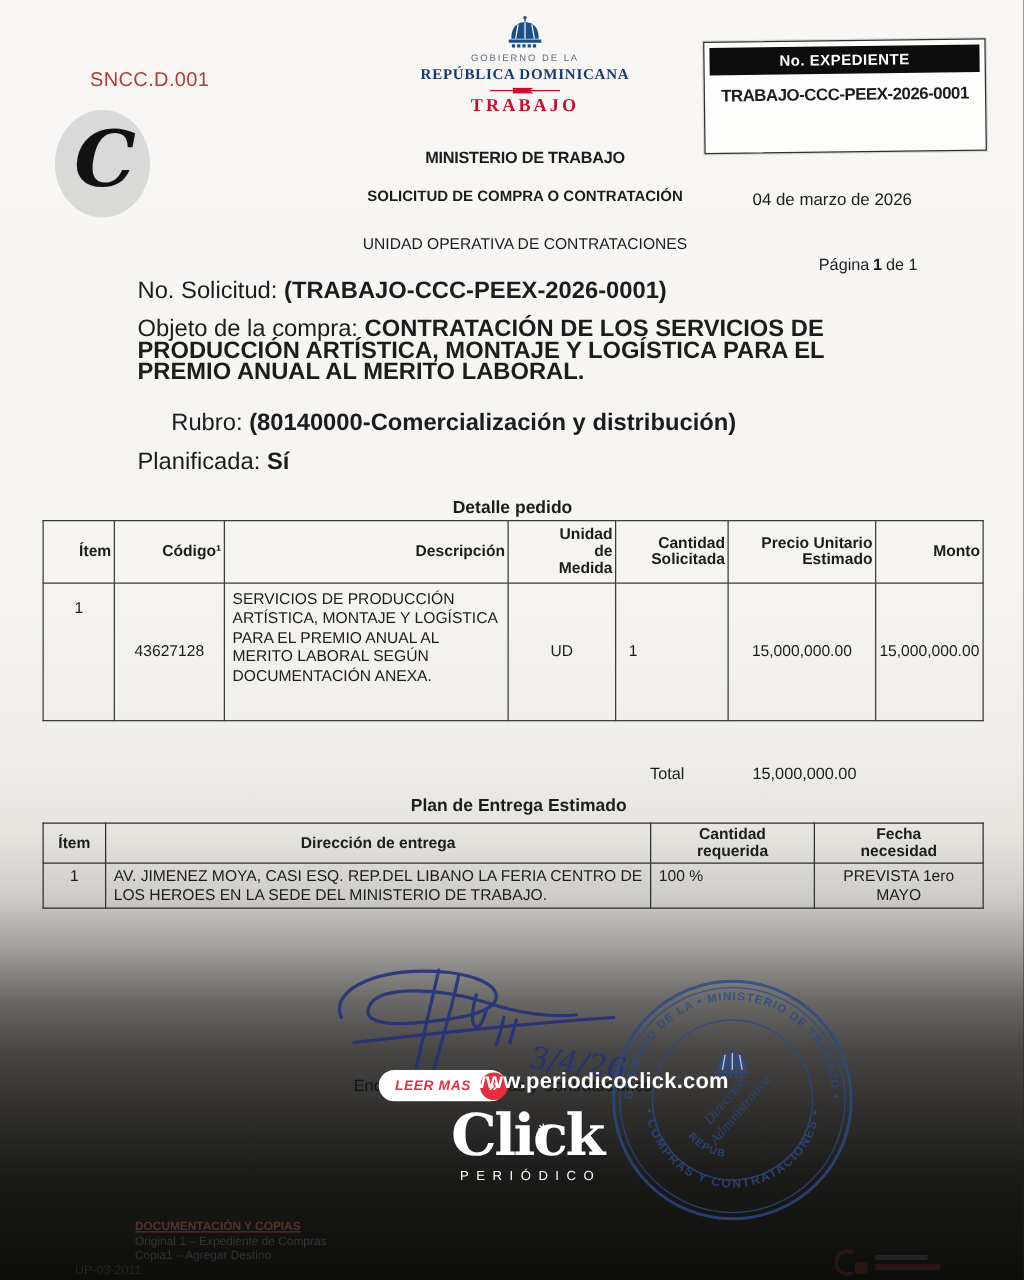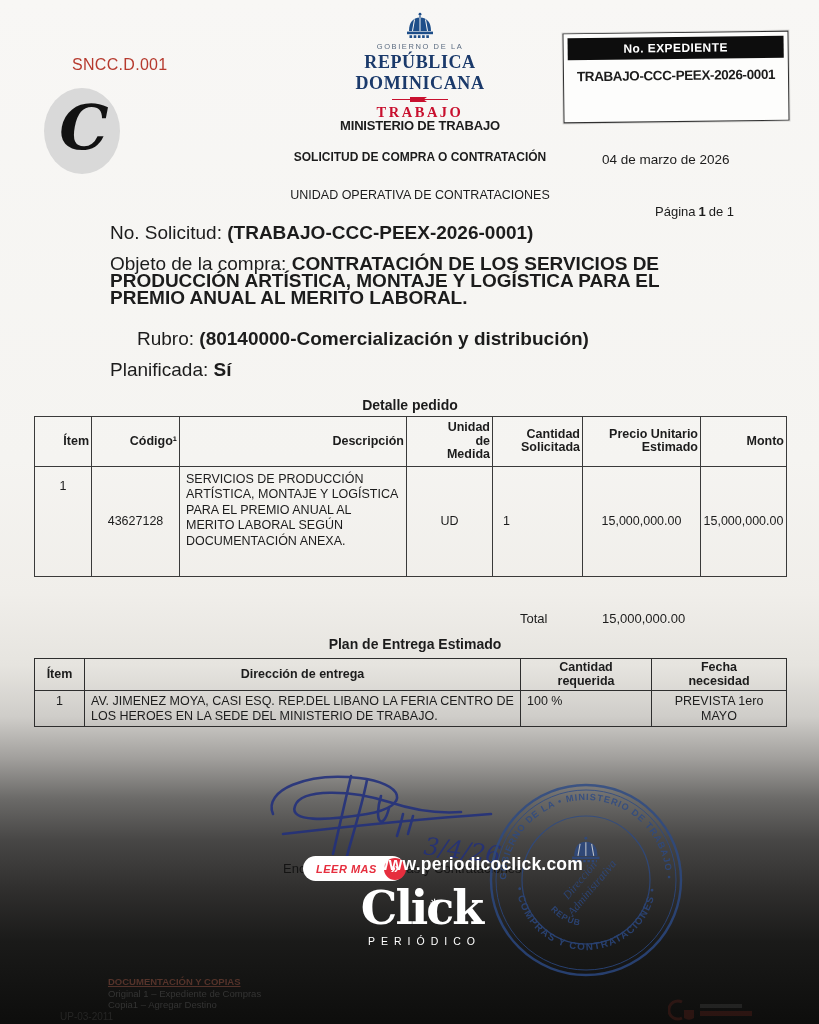--- a/index.html
+++ b/index.html
@@ -14,21 +14,21 @@
   .abs{position:absolute;}
   
   .sncc{left:72px;top:56px;color:#b63a2e;font-weight:normal;font-size:16px;letter-spacing:.3px;}
   .c-mark{left:44px;top:88px;width:76px;height:86px;border-radius:50%;
     background:rgba(214,214,214,.92);display:flex;align-items:center;justify-content:center;}
   .c-mark span{font-family:"DejaVu Serif",serif;font-weight:bold;font-style:italic;
     font-size:62px;color:#121212;transform:translate(2px,-4px);}
   .govlogo{left:330px;top:12px;width:180px;text-align:center;}
   .govlogo .dome{display:block;margin:0 auto;}
   .gov-l1{font-size:7.5px;letter-spacing:1.6px;color:#5a6b80;margin-top:2px;}
-  .gov-l2{font-family:"Liberation Serif",serif;font-weight:bold;font-size:18px;
+  .gov-l2{font-family:"Liberation Serif",serif;font-weight:bold;font-size:12px;
     letter-spacing:.6px;color:#1b3a6b;margin-top:1px;}
   .flagline{width:56px;height:5px;margin:3px auto 2px;position:relative;}
   .flagline::before{content:"";position:absolute;left:0;right:0;top:2px;height:1px;background:#c8102e;}
   .flagline i{position:absolute;left:18px;top:0;width:17px;height:5px;background:#c8102e;
     clip-path:polygon(0 0,100% 0,80% 50%,100% 100%,0 100%);}
   .gov-l3{font-family:"Liberation Serif",serif;font-weight:bold;font-size:14.5px;
     letter-spacing:2.5px;color:#c8102e;}
   .expbox{left:563px;top:32px;width:224px;height:88px;background:#fdfdfc;
     border:1.5px solid #2f2f2f;transform:rotate(-.7deg);box-shadow:0 0 0 1px rgba(0,0,0,.12);}
   .expbar{margin:4px;height:22px;background:#0d0d0d;color:#fff;font-weight:bold;font-size:12px;

